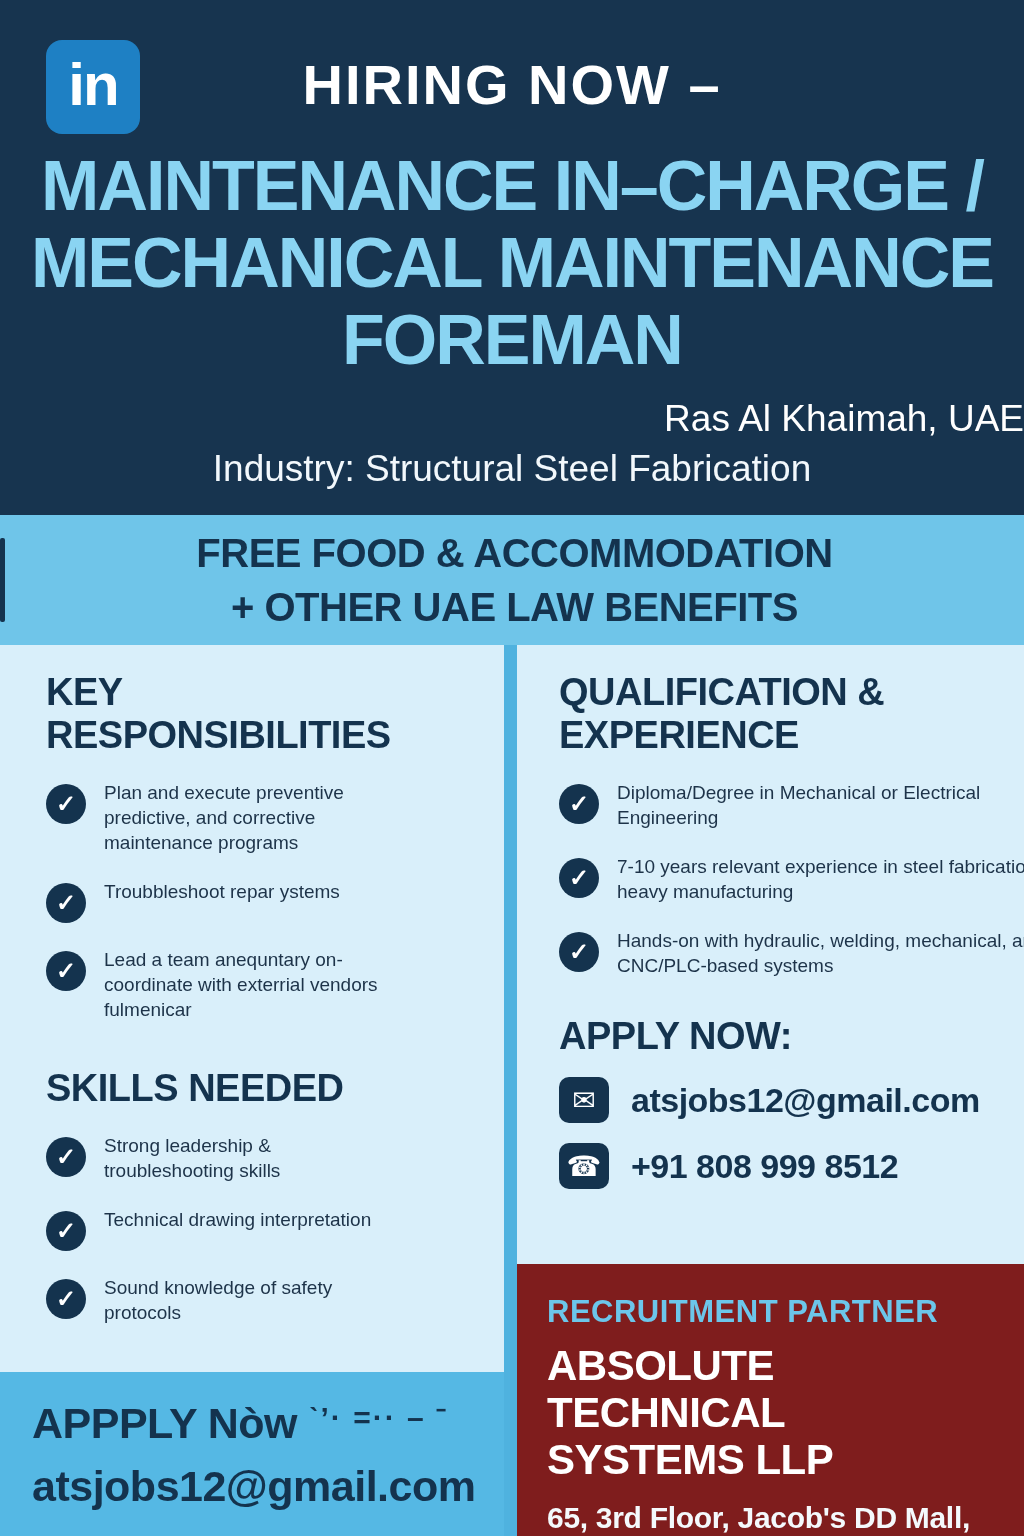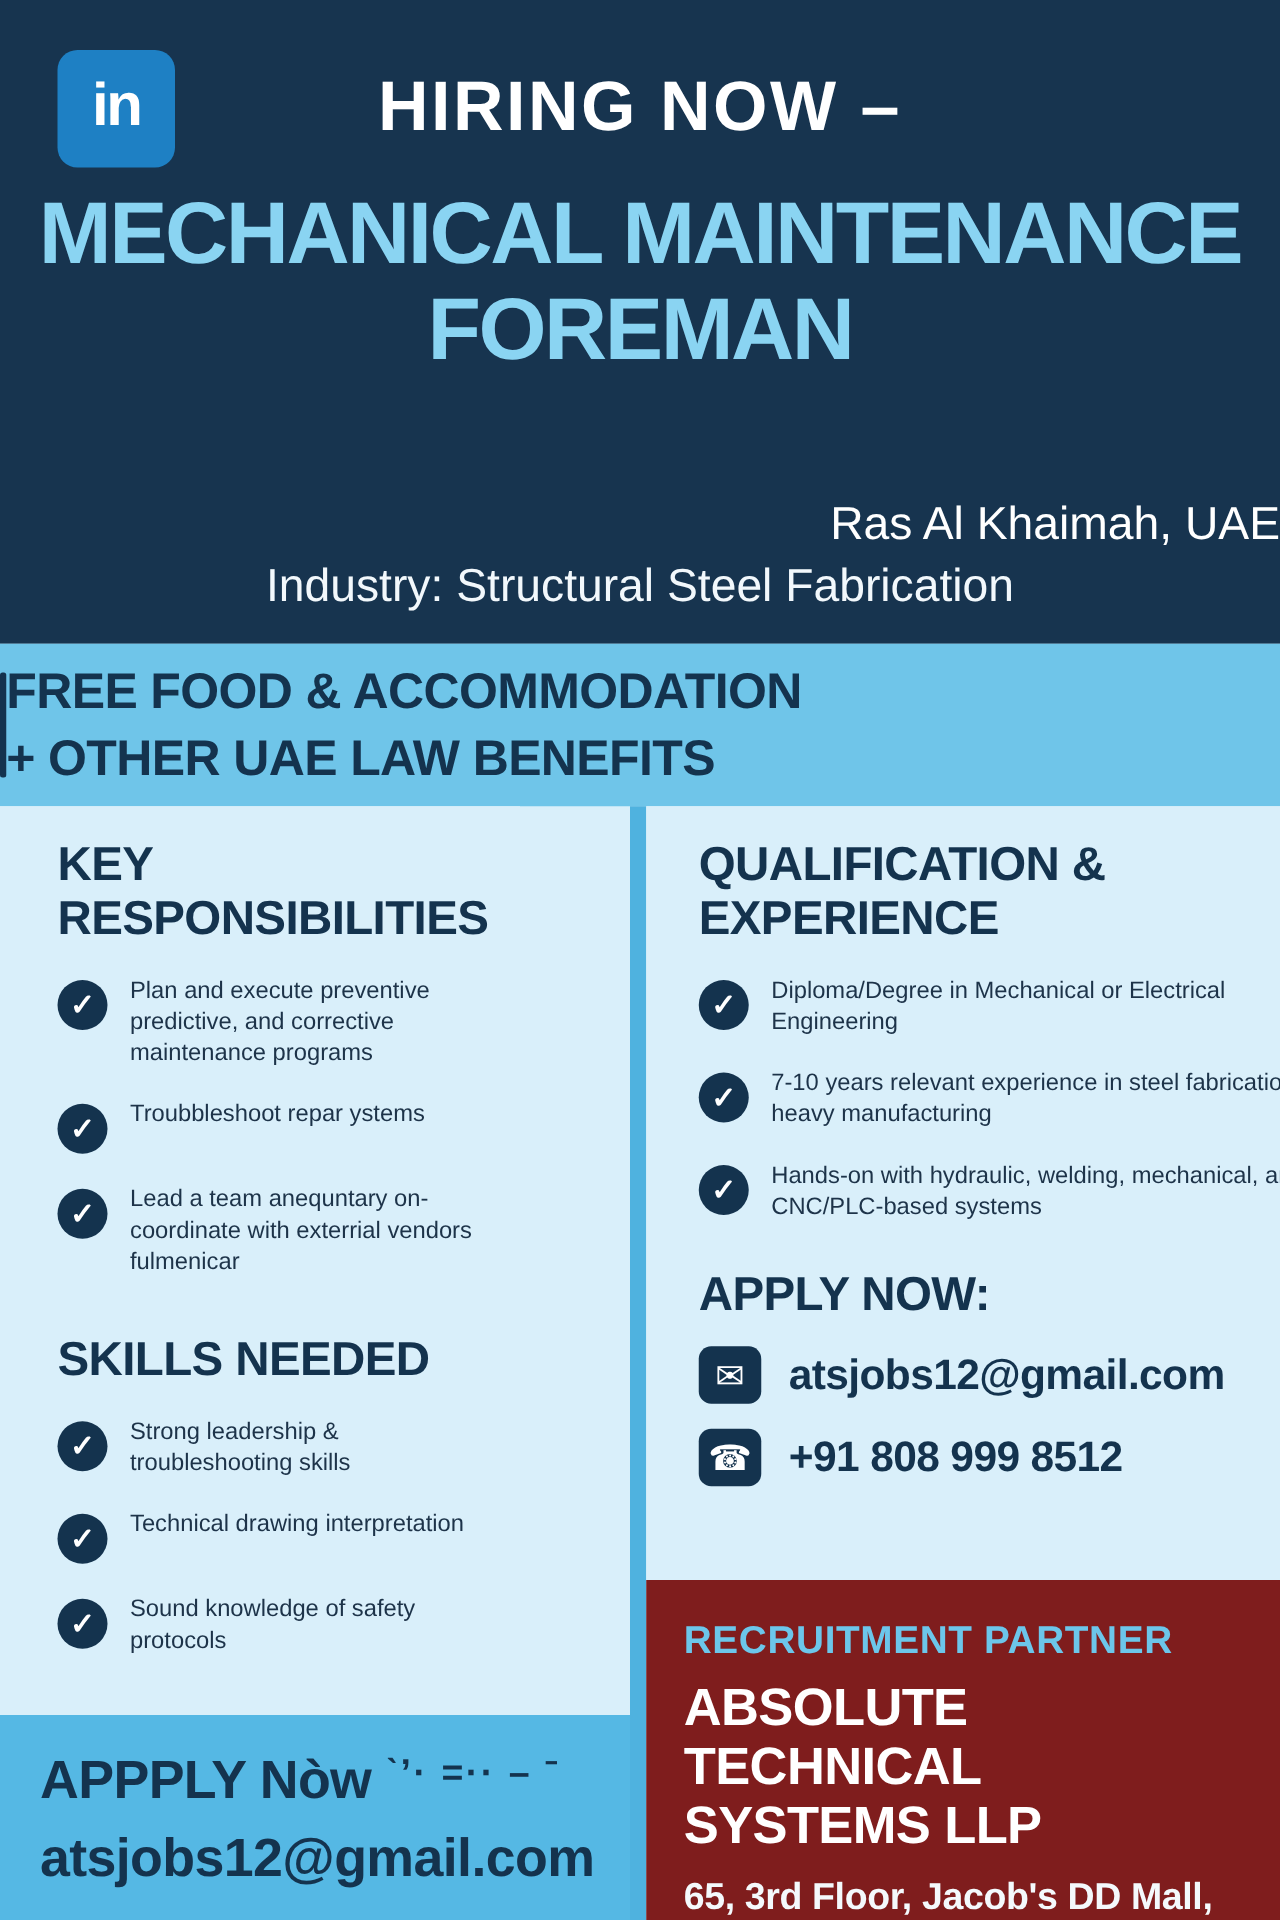--- a/index.html
+++ b/index.html
@@ -3,37 +3,37 @@
 <meta charset="utf-8">
 <style>
   html,body{margin:0;padding:0;}
   body{font-family:"Liberation Sans", sans-serif; background:#0d2438;}
   .poster{position:relative; width:1024px; height:1536px; overflow:hidden; background:#d9effa;}
 
   
   .header{position:absolute; left:0; top:0; width:1024px; height:515px; background:#17344F;}
   .li-logo{position:absolute; left:46px; top:40px; width:94px; height:94px; background:#1E80C4;
            border-radius:16px; display:flex; align-items:center; justify-content:center;}
-  .li-logo span{color:#fff; font-weight:bold; font-size:48px; letter-spacing:-2px; margin-top:-6px;}
+  .li-logo span{color:#fff; font-weight:bold; font-size:60px; letter-spacing:-2px; margin-top:-6px;}
   .hiring{position:absolute; left:0; right:0; top:52px; text-align:center; color:#ffffff;
           font-size:56px; font-weight:800; letter-spacing:2px;}
   .big-title{position:absolute; left:0; right:0; top:148px; text-align:center; color:#8AD4F2;
              font-size:70px; font-weight:800; letter-spacing:-2px; line-height:1.1;}
   .loc{position:absolute; left:0; right:0; top:398px; text-align:right; color:#ffffff;
        font-size:37px; font-weight:normal;}
   .industry{position:absolute; left:0; right:0; top:448px; text-align:center; color:#f2f8fc;
             font-size:37px; font-weight:normal;}
 
   
   .salary{position:absolute; left:0; top:515px; width:1024px; height:130px; background:#6FC5E9;
           display:flex; align-items:center;}
   .salary .left{width:385px; text-align:center; color:#14334E; font-weight:800; font-size:40px;
                 line-height:1.35; letter-spacing:-0.5px;}
   .salary .vbar{width:5px; height:84px; background:#14334E; border-radius:2px;}
-  .salary .right{flex:1; color:#14334E; font-weight:800; font-size:40px;
+  .salary .right{flex:1; text-align:center; color:#14334E; font-weight:800; font-size:40px;
                  line-height:1.35; letter-spacing:-0.5px;}
 
   
   .col-left{position:absolute; left:0; top:645px; width:416px; height:727px; background:#D9EFFA;
             padding:0; box-sizing:border-box;}
   .divider{position:absolute; left:504px; top:645px; width:13px; height:891px; background:#4FB2DF;}
   .col-right{position:absolute; left:517px; top:645px; width:583px; height:619px; background:#D9EFFA;
              box-sizing:border-box;}
 
   .sec-heading{color:#14334E; font-size:38px; font-weight:800; letter-spacing:-0.5px; line-height:1.12;}
@@ -75,20 +75,21 @@
 <body>
 
 <div class="poster">
 
   <div class="header">
     <div class="li-logo">
       <span>in</span>
     </div>
     <div class="hiring">HIRING NOW –</div>
     <div class="big-title">
+      <div>MAINTENANCE IN–CHARGE /</div>
       <div>MECHANICAL MAINTENANCE</div>
       <div>FOREMAN</div>
     </div>
     <div class="loc">Ras Al Khaimah, UAE</div>
     <div class="industry">Industry: Structural Steel Fabrication</div>
   </div>
 
   <div class="salary">
     <div class="vbar"></div>
     <div class="right">

